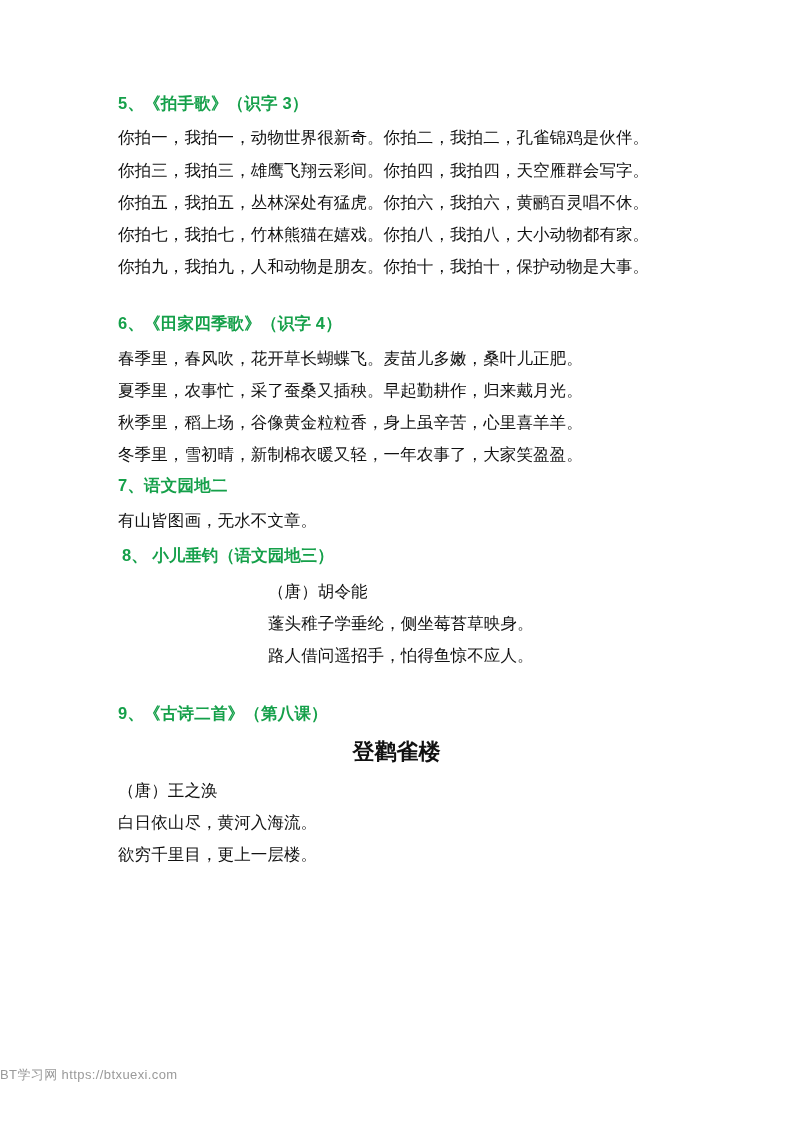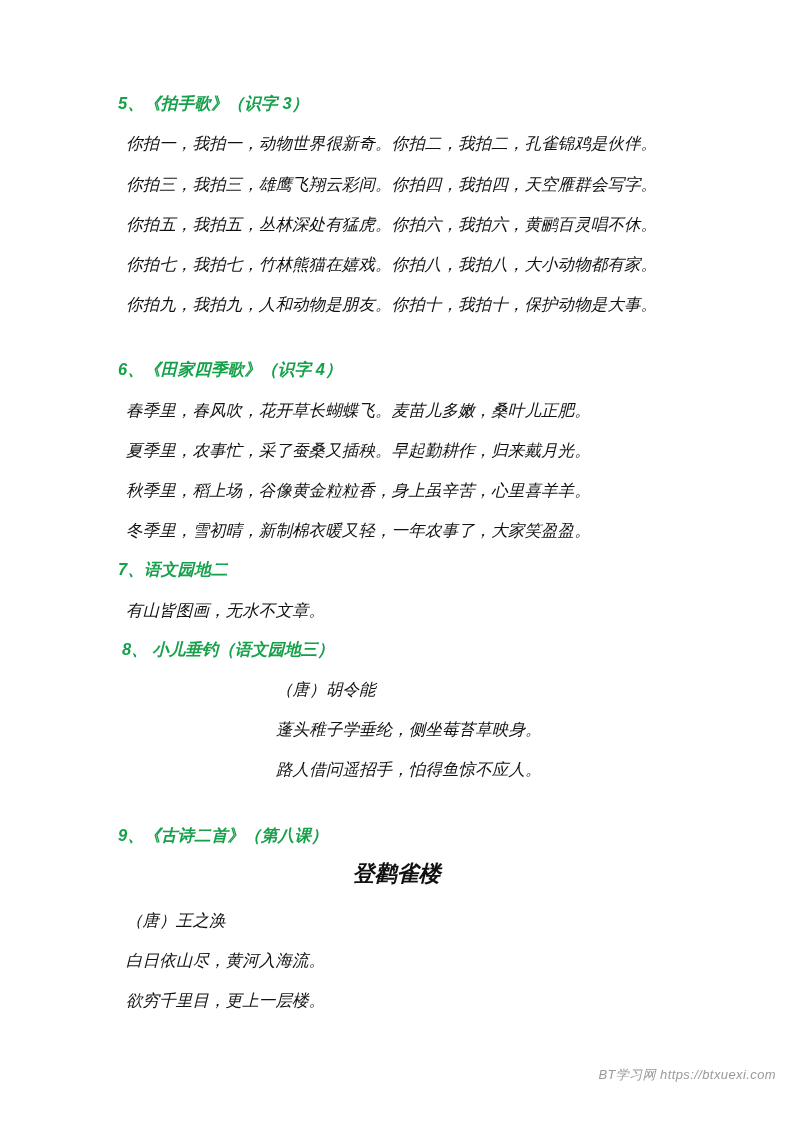--- a/index.html
+++ b/index.html
@@ -14,37 +14,36 @@
     color: #111111;
     position: relative;
     overflow: hidden;
   }
   .page {
     position: relative;
     width: 793px;
     height: 1122px;
     box-sizing: border-box;
     padding: 88px 118px 0 118px;
-    font-style: italic;
   }
   .section {
     margin-bottom: 0;
   }
   .heading {
     color: #15a04a;
     font-weight: bold;
     font-size: 16.5px;
     line-height: 1.9;
     margin: 0 0 2px 0;
     letter-spacing: 0.2px;
   }
   .body-line {
     font-size: 16.5px;
     line-height: 1.95;
-    margin: 8px;
+    margin: 0;
     color: #111111;
     letter-spacing: 0.1px;
     white-space: pre-wrap;
   }
   .gap-lg { height: 26px; }
 
   .centered {
     text-align: left;
   }
   .indent-poem {
@@ -66,21 +65,21 @@
     font-weight: bold;
     font-size: 16.5px;
     line-height: 1.9;
     margin: 4px;
   }
   .footer {
     position: absolute;
     left: 0;
     right: 17px;
     bottom: 38px;
-    text-align: right;
+    text-align: left;
     color: #9a9a9a;
     font-size: 13px;
     letter-spacing: 0.4px;
   }
 </style>
 </head>
 <body>
 
 <div class="page">
 

